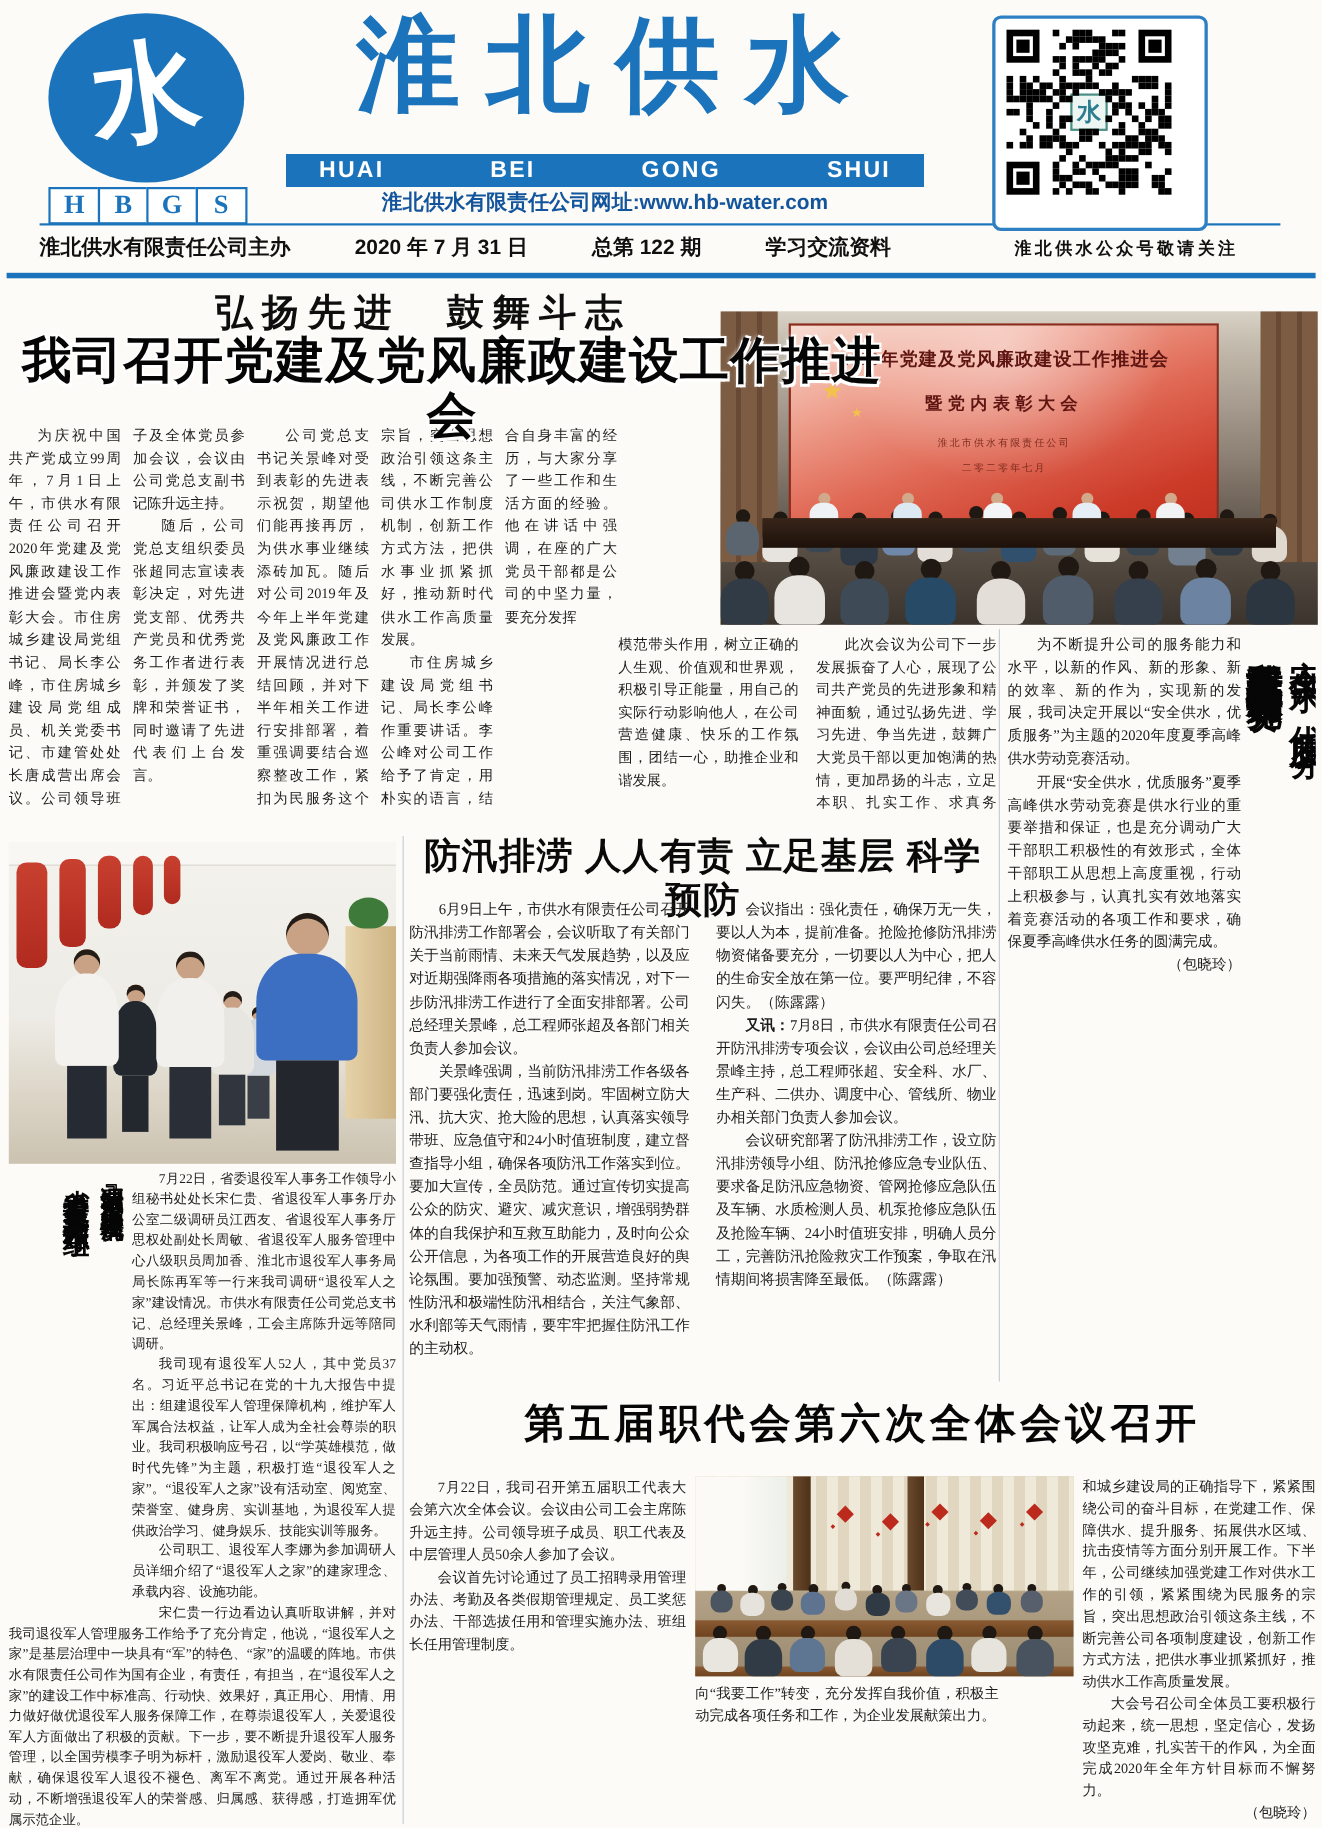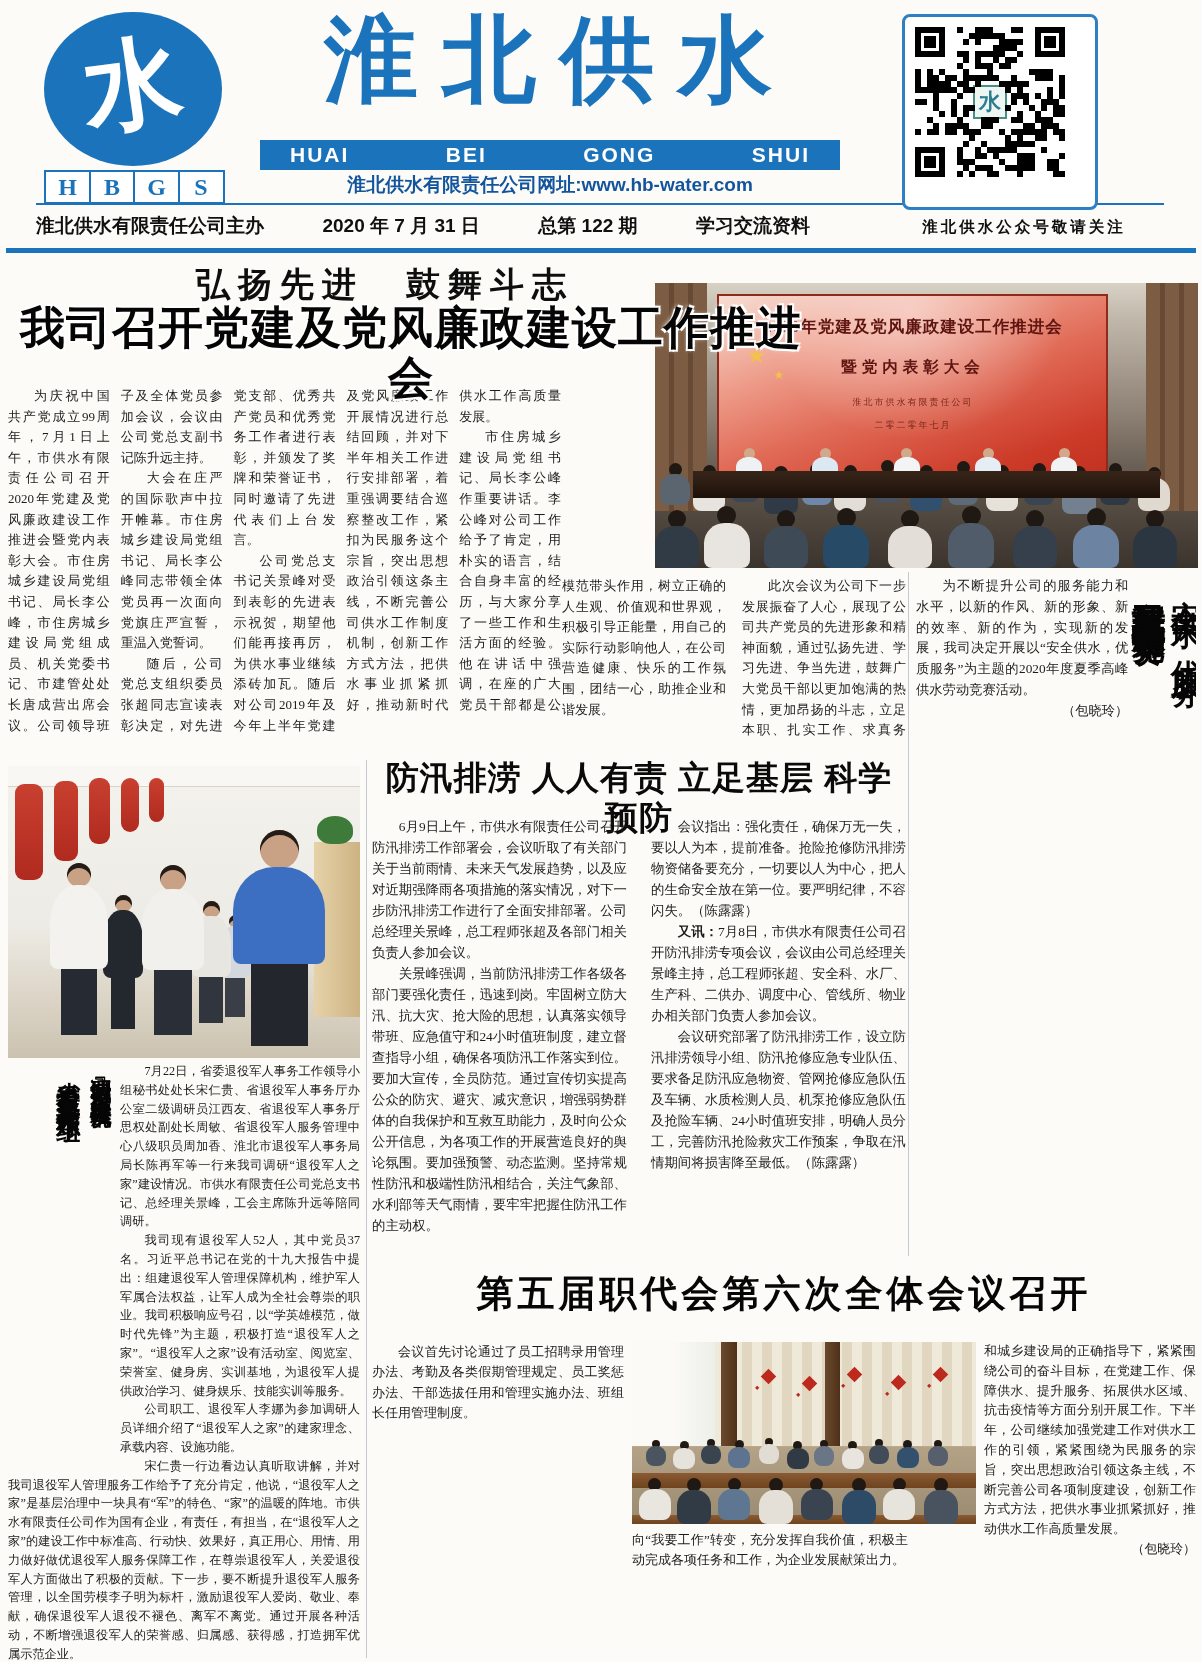--- a/index.html
+++ b/index.html
@@ -513,40 +513,40 @@
         </div>
         <div class="person" style="left: 88%; bottom: 0%; width: 44px; height: 58px; z-index: 6;">
           <span class="head" style="width:18px;height:18px;background:#201812;"></span>
           <span class="torso" style="background:#2c3640"></span>
         </div>
       </div>
   </div>
 
   <div class="abs bodytext a1-cols">
       <p>为庆祝中国共产党成立99周年，7月1日上午，市供水有限责任公司召开2020年党建及党风廉政建设工作推进会暨党内表彰大会。市住房城乡建设局党组书记、局长李公峰，市住房城乡建设局党组成员、机关党委书记、市建管处处长唐成营出席会议。公司领导班子及全体党员参加会议，会议由公司党总支副书记陈升远主持。</p>
-      <p>大会在庄严的国际歌声中拉开帷幕。市住房城乡建设局党组书记、局长李公峰同志带领全体党员再一次面向党旗庄严宣誓，重温入党誓词。</p>
       <p>随后，公司党总支组织委员张超同志宣读表彰决定，对先进党支部、优秀共产党员和优秀党务工作者进行表彰，并颁发了奖牌和荣誉证书，同时邀请了先进代表们上台发言。</p>
       <p>公司党总支书记关景峰对受到表彰的先进表示祝贺，期望他们能再接再厉，为供水事业继续添砖加瓦。随后对公司2019年及今年上半年党建及党风廉政工作开展情况进行总结回顾，并对下半年相关工作进行安排部署，着重强调要结合巡察整改工作，紧扣为民服务这个宗旨，突出思想政治引领这条主线，不断完善公司供水工作制度机制，创新工作方式方法，把供水事业抓紧抓好，推动新时代供水工作高质量发展。</p>
       <p>市住房城乡建设局党组书记、局长李公峰作重要讲话。李公峰对公司工作给予了肯定，用朴实的语言，结合自身丰富的经历，与大家分享了一些工作和生活方面的经验。他在讲话中强调，在座的广大党员干部都是公司的中坚力量，要充分发挥</p>
     </div>
   <div class="abs bodytext a1-cont">
       <p class="ni">模范带头作用，树立正确的人生观、价值观和世界观，积极引导正能量，用自己的实际行动影响他人，在公司营造健康、快乐的工作氛围，团结一心，助推企业和谐发展。</p>
       <p>此次会议为公司下一步发展振奋了人心，展现了公司共产党员的先进形象和精神面貌，通过弘扬先进、学习先进、争当先进，鼓舞广大党员干部以更加饱满的热情，更加昂扬的斗志，立足本职、扎实工作、求真务实、开拓进取，推动供水事业再上新台阶！</p>
     </div>
 
   <div class="abs vrule" style="left:908px;top:572px;height:684px;"></div>
   <div class="abs vrule" style="left:366px;top:760px;height:898px;"></div>
 
   <div class="abs bodytext a4-wrap">
     <div class="a4-heads">
       <div class="a4-kicker">安全供水　优质服务</div>
       <div class="a4-headline">我司开展夏季高峰供水劳动竞赛</div>
     </div>
     <div>
         <p>为不断提升公司的服务能力和水平，以新的作风、新的形象、新的效率、新的作为，实现新的发展，我司决定开展以“安全供水，优质服务”为主题的2020年度夏季高峰供水劳动竞赛活动。</p>
+        <p>开展“安全供水，优质服务”夏季高峰供水劳动竞赛是供水行业的重要举措和保证，也是充分调动广大干部职工积极性的有效形式，全体干部职工从思想上高度重视，行动上积极参与，认真扎实有效地落实着竞赛活动的各项工作和要求，确保夏季高峰供水任务的圆满完成。</p>
         <p class="ni ar">（包晓玲）</p>
       </div>
   </div>
 
   <div class="abs headline2">防汛排涝 人人有责 立足基层 科学预防</div>
   <div class="abs bodytext a2-cols">
       <p>6月9日上午，市供水有限责任公司召开防汛排涝工作部署会，会议听取了有关部门关于当前雨情、未来天气发展趋势，以及应对近期强降雨各项措施的落实情况，对下一步防汛排涝工作进行了全面安排部署。公司总经理关景峰，总工程师张超及各部门相关负责人参加会议。</p>
       <p>关景峰强调，当前防汛排涝工作各级各部门要强化责任，迅速到岗。牢固树立防大汛、抗大灾、抢大险的思想，认真落实领导带班、应急值守和24小时值班制度，建立督查指导小组，确保各项防汛工作落实到位。要加大宣传，全员防范。通过宣传切实提高公众的防灾、避灾、减灾意识，增强弱势群体的自我保护和互救互助能力，及时向公众公开信息，为各项工作的开展营造良好的舆论氛围。要加强预警、动态监测。坚持常规性防汛和极端性防汛相结合，关注气象部、水利部等天气雨情，要牢牢把握住防汛工作的主动权。</p>
       <p>会议指出：强化责任，确保万无一失，要以人为本，提前准备。抢险抢修防汛排涝物资储备要充分，一切要以人为中心，把人的生命安全放在第一位。要严明纪律，不容闪失。（陈露露）</p>
       <p><b>又讯：</b>7月8日，市供水有限责任公司召开防汛排涝专项会议，会议由公司总经理关景峰主持，总工程师张超、安全科、水厂、生产科、二供办、调度中心、管线所、物业办相关部门负责人参加会议。</p>
@@ -697,23 +697,25 @@
           <span class="torso" style="background:#e7e4dd"></span>
         </div>
         <div class="person" style="left: 85%; bottom: 0%; width: 34px; height: 46px; z-index: 4;">
           <span class="head" style="width:14px;height:14px;background:#201812;"></span>
           <span class="torso" style="background:#49535f"></span>
         </div>
       </div>
   </div>
 
   <div class="abs bodytext a5-left">
+      <p>7月22日，我司召开第五届职工代表大会第六次全体会议。会议由公司工会主席陈升远主持。公司领导班子成员、职工代表及中层管理人员50余人参加了会议。</p>
       <p>会议首先讨论通过了员工招聘录用管理办法、考勤及各类假期管理规定、员工奖惩办法、干部选拔任用和管理实施办法、班组长任用管理制度。</p>
     </div>
   <div class="abs bodytext a5-mid">
       <p class="ni">向“我要工作”转变，充分发挥自我价值，积极主动完成各项任务和工作，为企业发展献策出力。</p>
     </div>
   <div class="abs bodytext a5-right">
       <p class="ni">和城乡建设局的正确指导下，紧紧围绕公司的奋斗目标，在党建工作、保障供水、提升服务、拓展供水区域、抗击疫情等方面分别开展工作。下半年，公司继续加强党建工作对供水工作的引领，紧紧围绕为民服务的宗旨，突出思想政治引领这条主线，不断完善公司各项制度建设，创新工作方式方法，把供水事业抓紧抓好，推动供水工作高质量发展。</p>
+      <p>大会号召公司全体员工要积极行动起来，统一思想，坚定信心，发扬攻坚克难，扎实苦干的作风，为全面完成2020年全年方针目标而不懈努力。</p>
       <p class="ni ar">（包晓玲）</p>
     </div>
 
 </div>
 
 </body></html>

